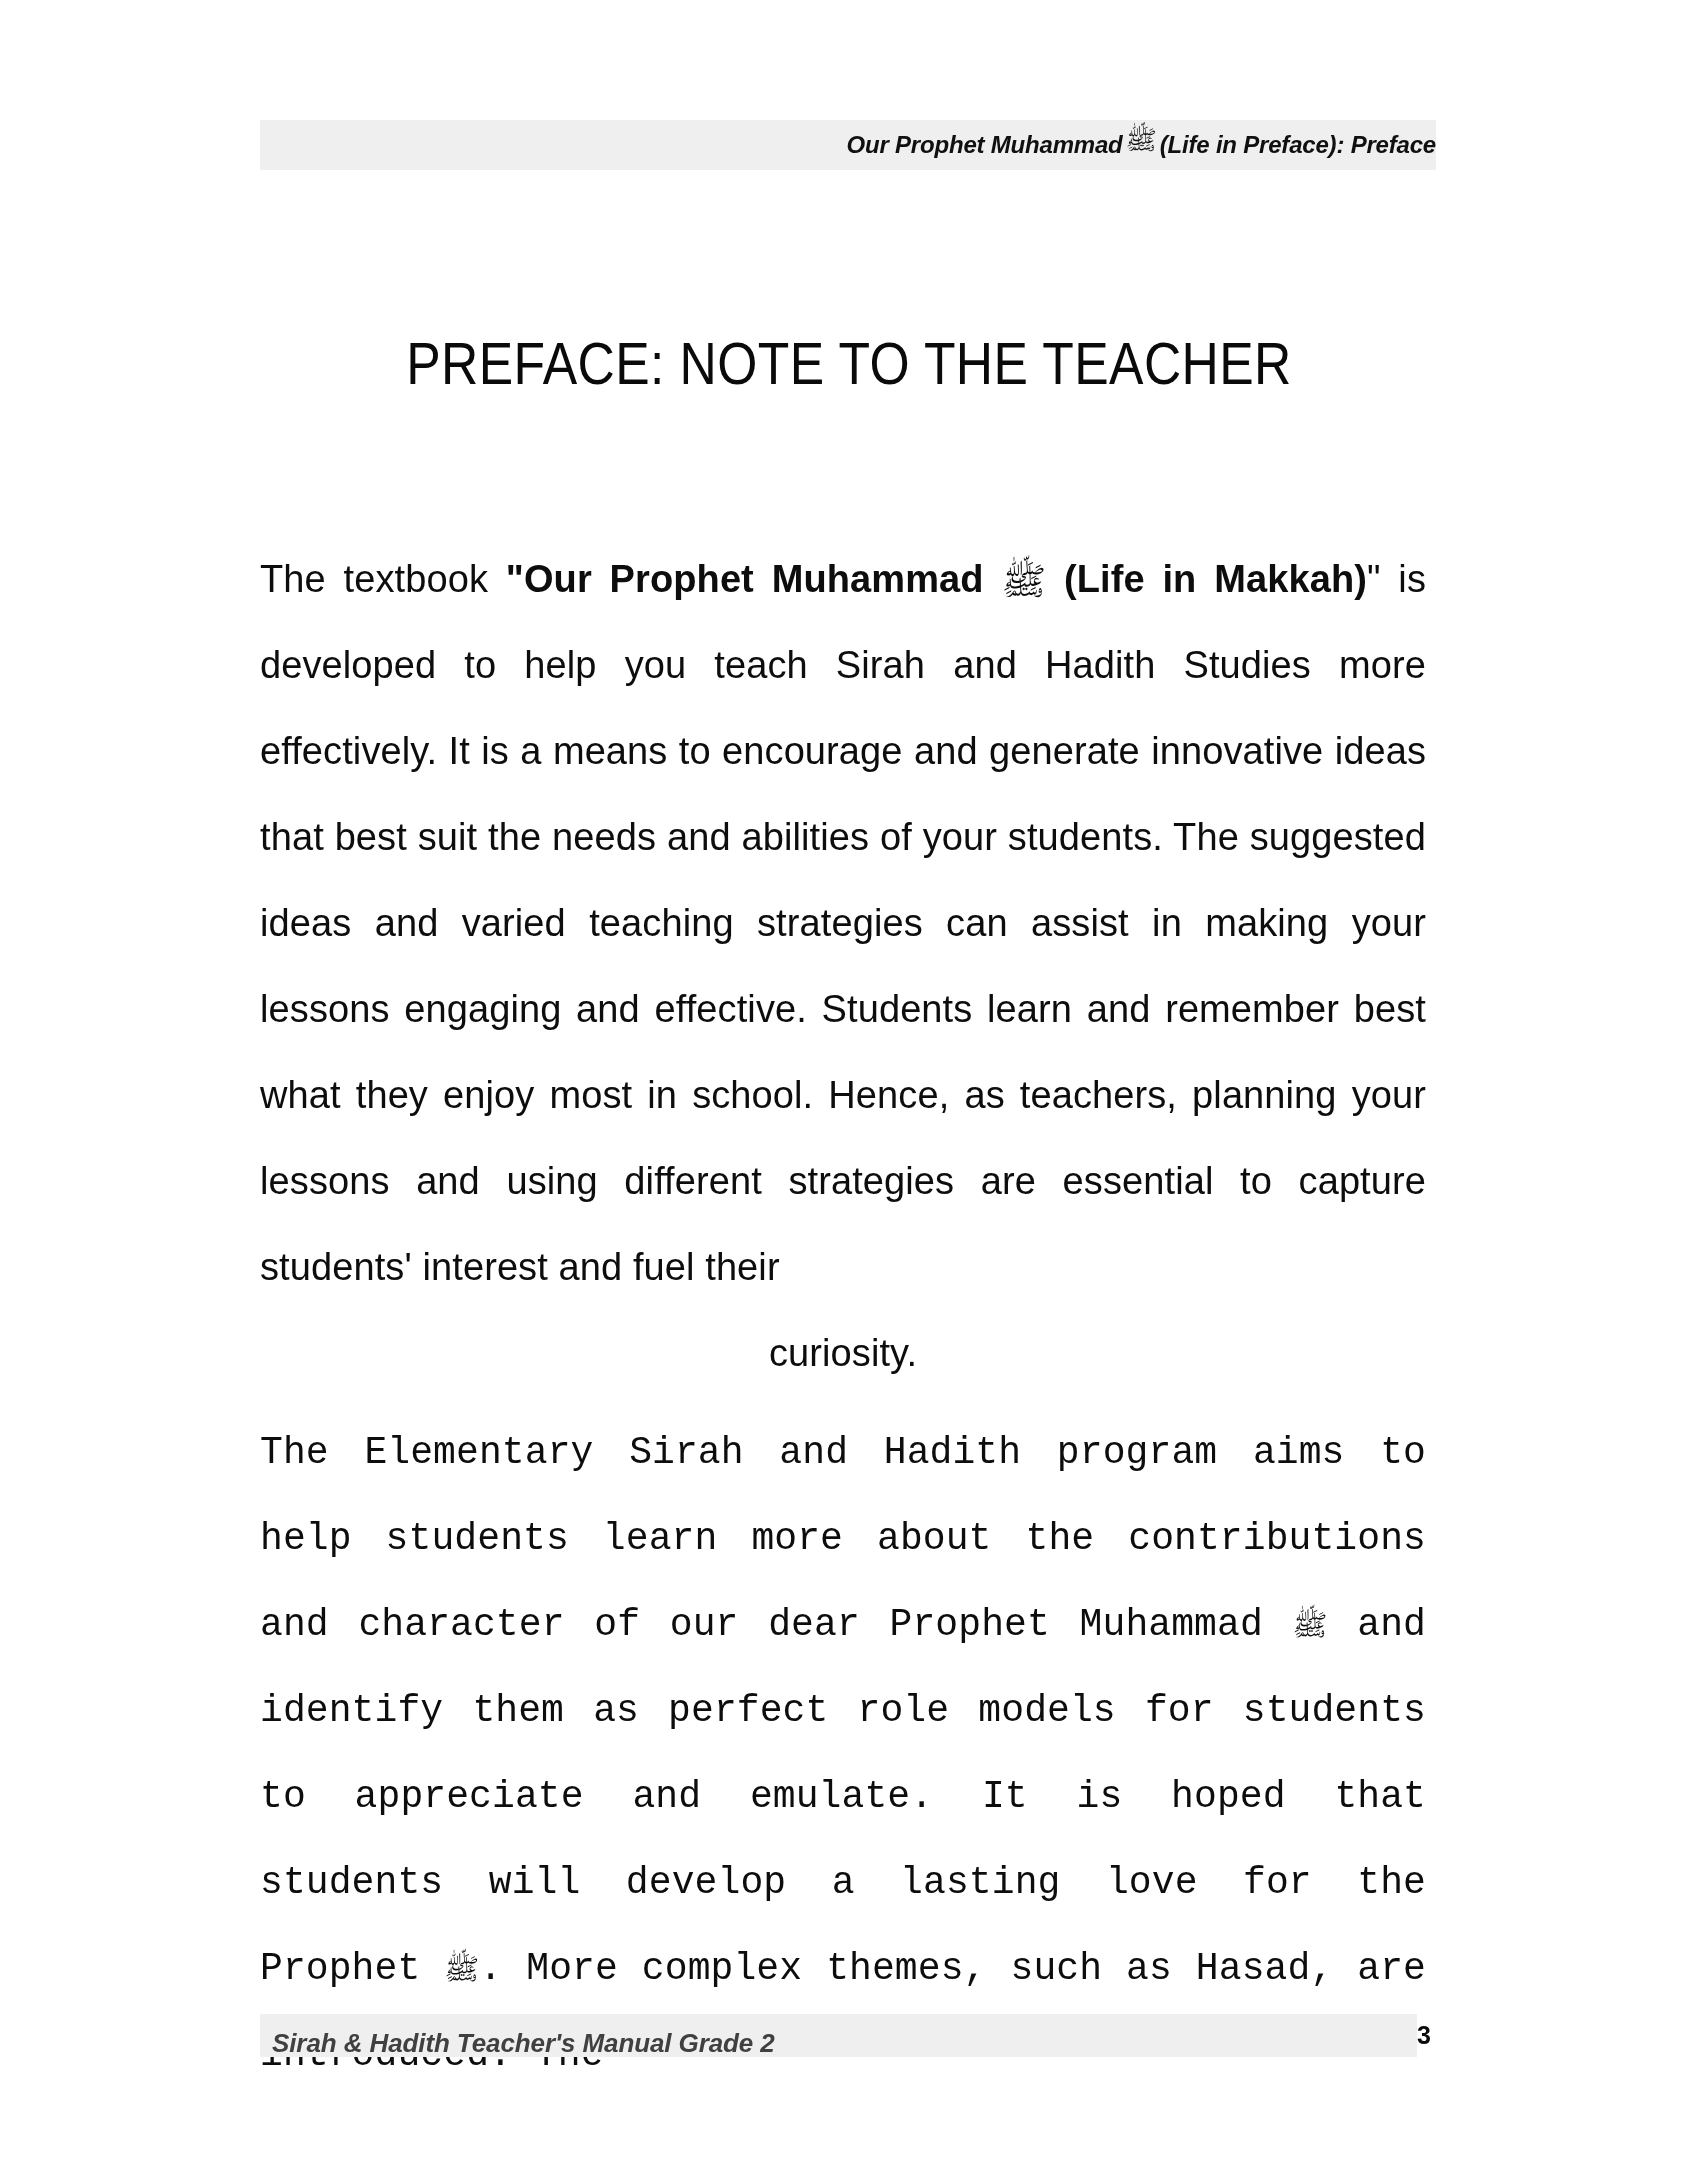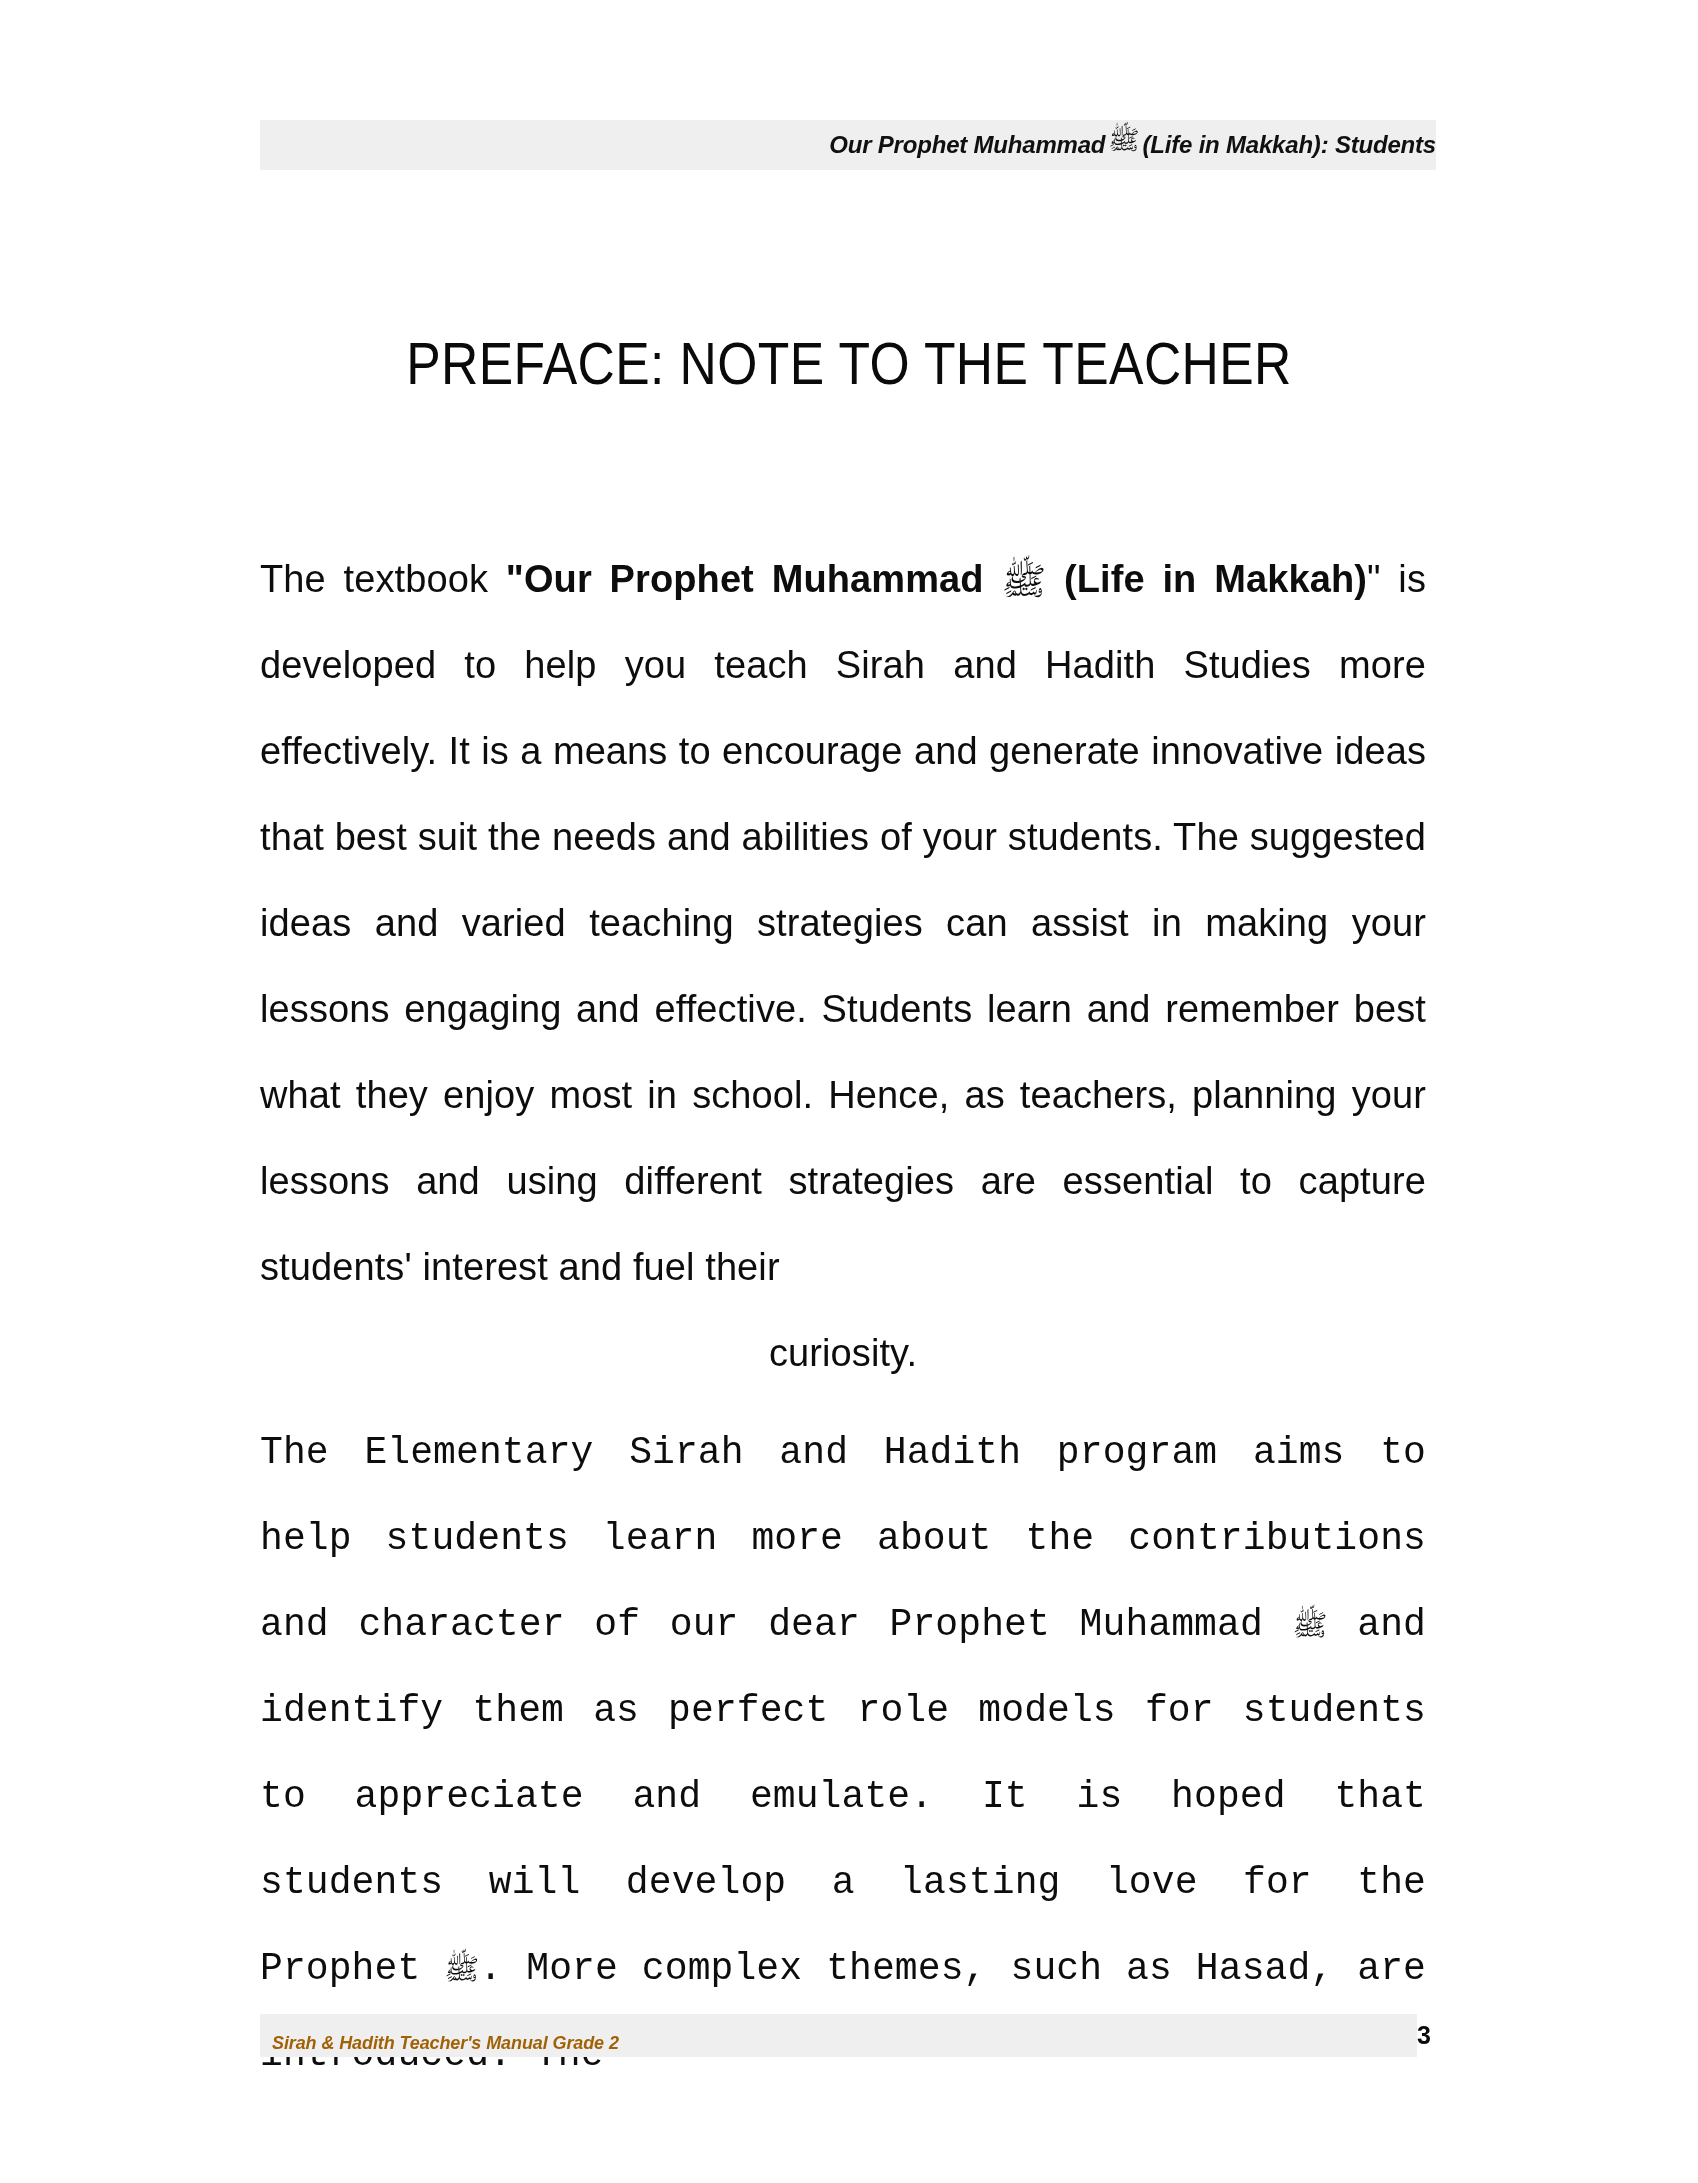--- a/index.html
+++ b/index.html
@@ -115,24 +115,24 @@
     height: 43px;
     background: #efefef;
   }
   .footer-text {
     position: absolute;
     left: 272px;
     top: 2014px;
     height: 58px;
     display: flex;
     align-items: center;
-    font-size: 18px;
+    font-size: 26px;
     font-weight: bold;
     font-style: italic;
-    color: #a16207;
+    color: #404040;
     white-space: nowrap;
     letter-spacing: -0.1px;
   }
   .footer-page {
     position: absolute;
     left: 1417px;
     top: 2014px;
     width: 58px;
     height: 43px;
     display: flex;
@@ -145,21 +145,21 @@
 </style>
 </head>
 <body>
 
 <div class="page">
 
   <div class="header-band"></div>
   <div class="header-text">
     <span class="seg">Our Prophet Muhammad</span>
     <span class="salawat-hdr">ﷺ</span>
-    <span class="seg">(Life in Makkah): Students</span>
+    <span class="seg">(Life in Preface): Preface</span>
   </div>
 
   <h1 class="doc-title">PREFACE: NOTE TO THE TEACHER</h1>
 
   <div class="body-block">
 
     <p class="para p1">
       <span>The textbook </span><span class="b">"Our Prophet Muhammad </span><span class="salawat-body">ﷺ</span><span class="b"> (Life in Makkah)</span><span>" is developed to help you teach Sirah and Hadith Studies more effectively.  It is a means to encourage and generate innovative ideas that best suit the needs and abilities of your students. The suggested ideas and varied teaching strategies can assist in making your lessons engaging and effective. Students learn and remember best what they enjoy most in school.  Hence, as teachers, planning your lessons and using different strategies are essential to capture students' interest and fuel their </span><span class="last-line">curiosity.</span>
     </p>
 

